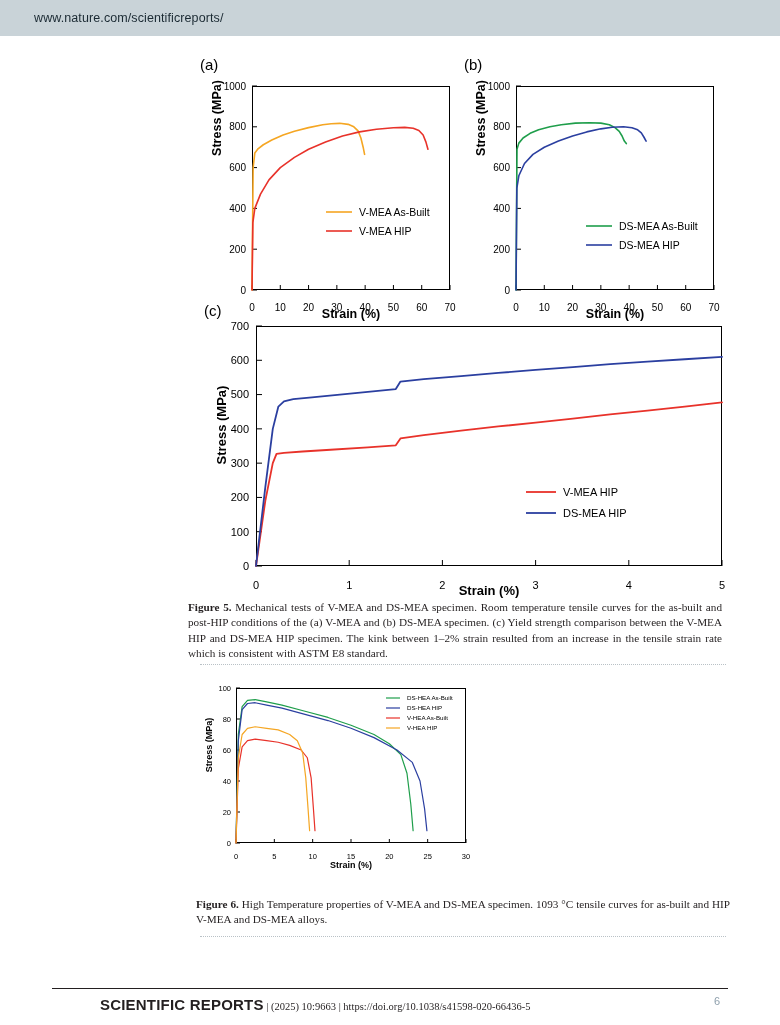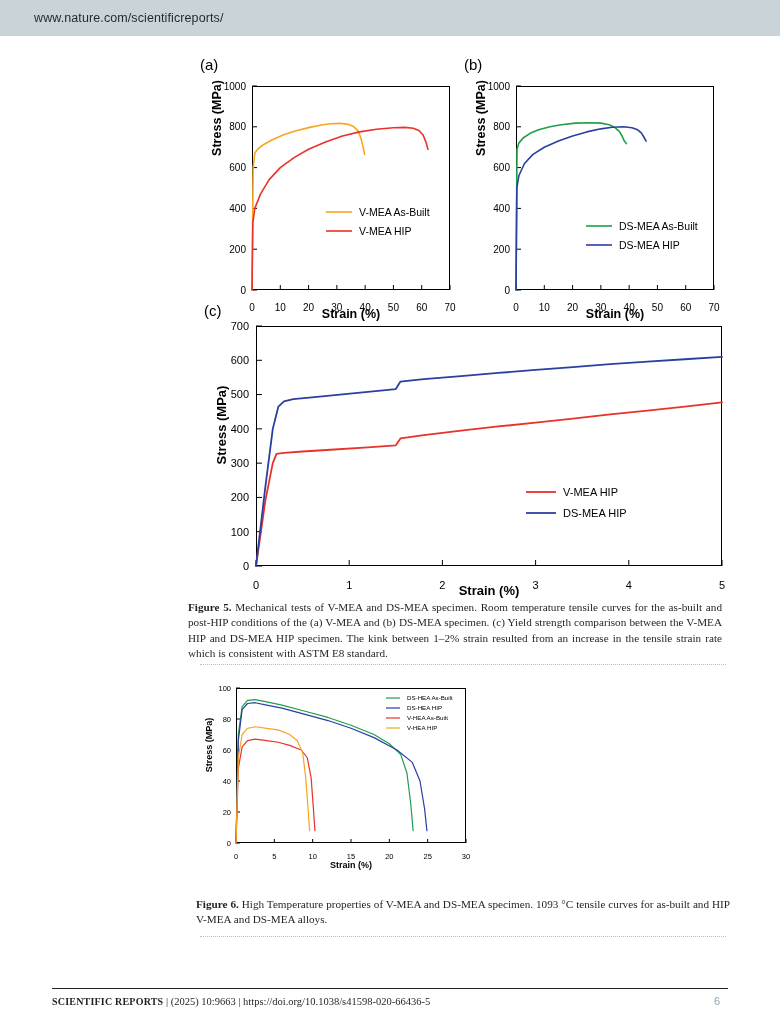--- a/index.html
+++ b/index.html
@@ -45,21 +45,21 @@
   .caption b{font-weight:bold;}
   .dots{
     position:absolute;height:1px;
     border-top:1.5px dotted #b9c1c6;
   }
   .footer-rule{position:absolute;left:52px;top:988px;width:676px;height:1px;background:#231f20;}
   .footer{
     position:absolute;left:52px;top:996px;
     font-family:"Liberation Serif", serif;font-size:10.5px;color:#231f20;
   }
-  .footer .bold{font-family:Liberation Serif, serif;font-weight:bold;font-size:10px;letter-spacing:.2px;}
+  .footer .bold{font-family:Liberation Sans, sans-serif;font-weight:bold;font-size:15px;letter-spacing:.2px;margin-left:48px;}
   .pagenum{
     position:absolute;left:714px;top:995px;
     font-family:"Liberation Sans", sans-serif;font-size:11px;color:#8fa0ad;
   }
 </style>
 </head>
 <body>
 
 <div class="topbar">
   <div class="url">www.nature.com/scientificreports/</div>

